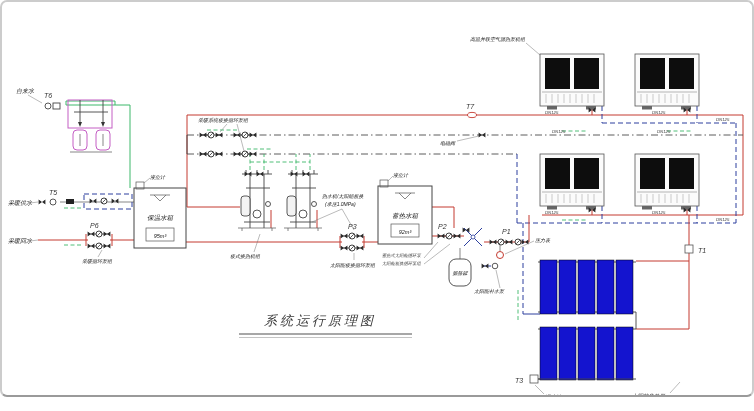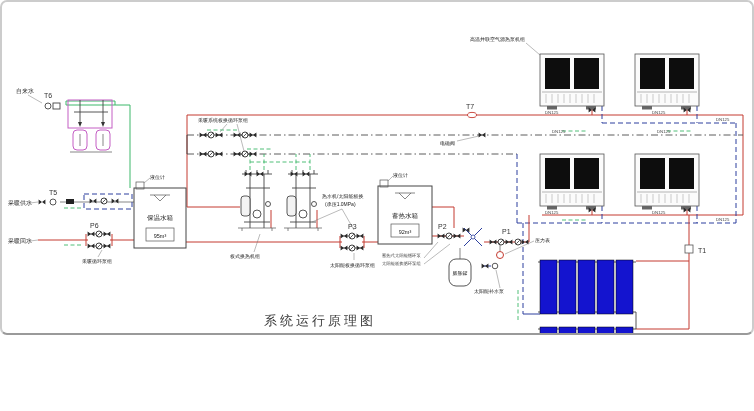--- a/index.html
+++ b/index.html
@@ -1,20 +1,21 @@
 <!DOCTYPE html>
 <html><head>
 <meta charset="utf-8">
 <style>
   html,body{margin:0;padding:0;background:#fff;}
   .frame{
-    position:relative;width:754px;height:335px;box-sizing:border-box;
+    position:relative;width:754px;height:397px;box-sizing:border-box;
     background:#ffffff;border:2px solid #cccccc;border-bottom-color:#9a9a9a;
     border-radius:7px;overflow:hidden;
     font-family:"Liberation Sans", sans-serif;
+    font-style:italic;
   }
   svg{position:absolute;left:0;top:0;}
   text{fill:#222;font-family:"Liberation Sans",sans-serif;}
   .t5{font-size:5px;} .t55{font-size:5.5px;} .t6{font-size:6px;} .t65{font-size:6.5px;}
   .t7{font-size:7px;fill:#333;} .t43{font-size:4.3px;fill:#444;}
   .title{font-size:13px;letter-spacing:3px;fill:#3a3a3a;}
   .red{stroke:#c43b31;fill:none;stroke-width:1;}
   .green{stroke:#3cb86a;fill:none;stroke-width:1;}
   .greendash{stroke:#3cb86a;fill:none;stroke-width:0.9;stroke-dasharray:4 2.5;}
   .blue{stroke:#2c3f9e;fill:none;stroke-width:1;}

